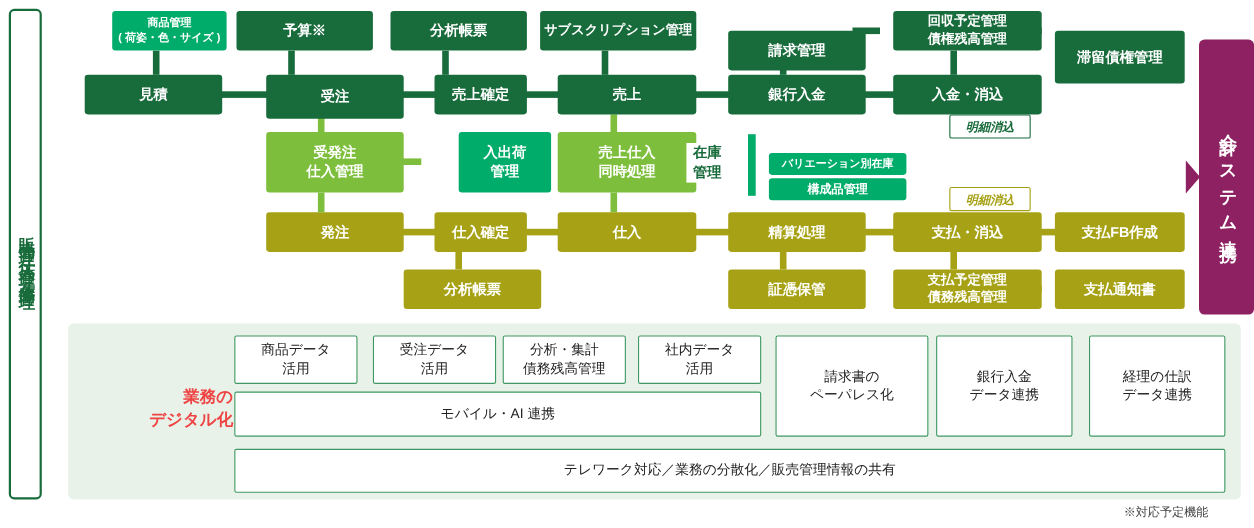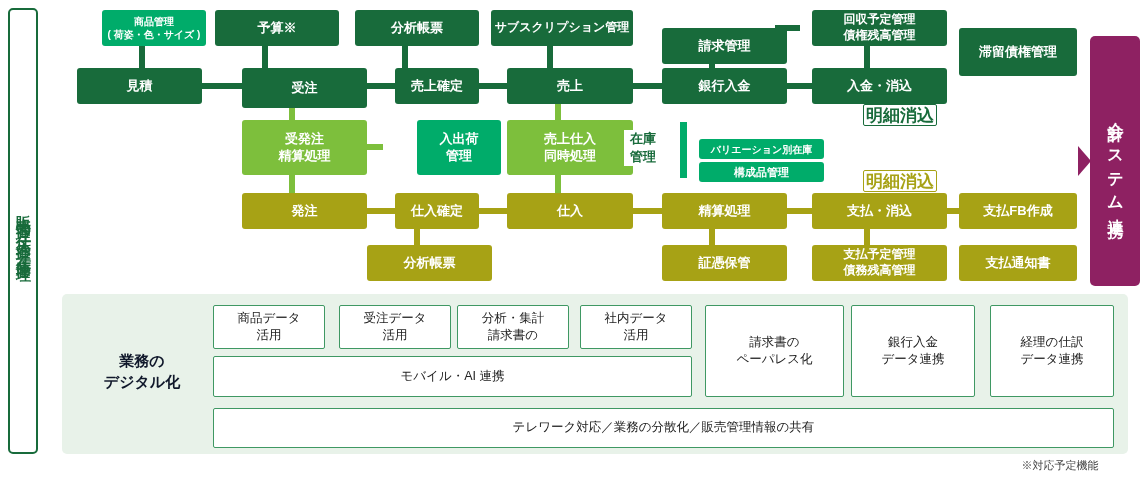--- a/index.html
+++ b/index.html
@@ -11,21 +11,21 @@
        white-space:pre-line;border-radius:3px;z-index:2;box-sizing:border-box;margin-left:12px;}
   .dg{background:var(--dark-green);}
   .em{background:var(--emerald);}
   .lm{background:var(--lime);}
   .ol{background:var(--olive);}
   .f10{font-size:10px;}
   .f11{font-size:11px;}
   .f12{font-size:12px;}
 
   .outline-box{position:absolute;display:flex;align-items:center;justify-content:center;
-       background:#fff;font-weight:bold;font-size:17px;z-index:3;border-radius:2px;box-sizing:border-box;}
+       background:#fff;font-weight:bold;font-size:11px;z-index:3;border-radius:2px;box-sizing:border-box;font-style:italic;}
   .outline-dg{border:1.5px solid var(--dark-green);color:var(--dark-green);}
   .outline-ol{border:1.5px solid var(--olive);color:var(--olive);}
 
   .conn{position:absolute;z-index:1;}
   .cdg{background:var(--dark-green);}
   .clm{background:var(--lime);}
   .cem{background:var(--emerald);}
   .col{background:var(--olive);}
 
   .stock-label{position:absolute;z-index:2;color:var(--dark-green);font-weight:bold;font-size:13px;
@@ -40,22 +40,22 @@
 
   .right-rail{position:absolute;left:1090px;top:36px;width:50px;height:250px;background:var(--purple);
        border-radius:5px;display:flex;align-items:center;justify-content:center;z-index:2;}
   .right-rail span{writing-mode:vertical-rl;color:#fff;font-weight:bold;font-size:16px;letter-spacing:4px;}
   .rail-arrow{position:absolute;left:-12px;top:50%;transform:translateY(-50%);width:0;height:0;
        border-top:15px solid transparent;border-bottom:15px solid transparent;
        border-left:13px solid var(--purple);}
 
   .digital-bg{position:absolute;left:62px;top:294px;width:1066px;height:160px;
        background:var(--section-bg);border-radius:5px;z-index:0;}
-  .digital-heading{position:absolute;left:72px;top:350px;width:140px;text-align:center;
-       font-weight:bold;font-size:15px;color:#0f172a;line-height:1.4;white-space:pre-line;z-index:2;}
+  .digital-heading{position:absolute;left:72px;top:350px;width:140px;text-align:right;
+       font-weight:bold;font-size:15px;color:#ef4444;line-height:1.4;white-space:pre-line;z-index:2;}
   .wbox{position:absolute;background:#fff;border:1px solid var(--wbox-border);color:#222;
        display:flex;align-items:center;justify-content:center;text-align:center;
        font-size:12.5px;line-height:1.4;white-space:pre-line;z-index:2;border-radius:2px;box-sizing:border-box;}
 
   .footnote{position:absolute;left:990px;top:458px;width:140px;text-align:center;
        font-size:11px;color:#444;z-index:2;}
 </style>
 </head>
 <body>
 
@@ -102,21 +102,21 @@
   <div class="box dg" style="left:65px;top:68px;width:125px;height:36px">見積</div>
   <div class="box dg" style="left:230px;top:68px;width:125px;height:40px">受注</div>
   <div class="box dg" style="left:383px;top:68px;width:84px;height:36px">売上確定</div>
   <div class="box dg" style="left:495px;top:68px;width:126px;height:36px">売上</div>
   <div class="box dg" style="left:650px;top:68px;width:125px;height:36px">銀行入金</div>
   <div class="box dg" style="left:800px;top:68px;width:135px;height:36px">入金・消込</div>
 
   <div class="outline-box outline-dg" style="left:863px;top:104px;width:74px;height:22px">明細消込</div>
 
   <div class="box lm" style="left:230px;top:120px;width:125px;height:55px">受発注
-精算処理</div>
+仕入管理</div>
   <div class="box em" style="left:405px;top:120px;width:84px;height:55px">入出荷
 管理</div>
   <div class="box lm" style="left:495px;top:120px;width:126px;height:55px">売上仕入
 同時処理</div>
   <div class="stock-label" style="left:624px;top:130px;width:38px;height:36px">在庫
 管理</div>
   <div class="box em f10" style="left:687px;top:139px;width:125px;height:20px">バリエーション別在庫</div>
   <div class="box em f11" style="left:687px;top:162px;width:125px;height:20px">構成品管理</div>
 
   <div class="outline-box outline-ol" style="left:863px;top:170px;width:74px;height:22px">明細消込</div>
@@ -141,21 +141,21 @@
 
   <div class="digital-bg"></div>
   <div class="digital-heading">業務の
 デジタル化</div>
 
   <div class="wbox" style="left:213px;top:305px;width:112px;height:44px">商品データ
 活用</div>
   <div class="wbox" style="left:339px;top:305px;width:112px;height:44px">受注データ
 活用</div>
   <div class="wbox" style="left:457px;top:305px;width:112px;height:44px">分析・集計
-請求書の</div>
+債務残高管理</div>
   <div class="wbox" style="left:580px;top:305px;width:112px;height:44px">社内データ
 活用</div>
   <div class="wbox" style="left:705px;top:305px;width:139px;height:92px">請求書の
 ペーパレス化</div>
   <div class="wbox" style="left:851px;top:305px;width:124px;height:92px">銀行入金
 データ連携</div>
   <div class="wbox" style="left:990px;top:305px;width:124px;height:92px">経理の仕訳
 データ連携</div>
   <div class="wbox" style="left:213px;top:356px;width:479px;height:41px">モバイル・AI 連携</div>
   <div class="wbox" style="left:213px;top:408px;width:901px;height:40px">テレワーク対応／業務の分散化／販売管理情報の共有</div>

